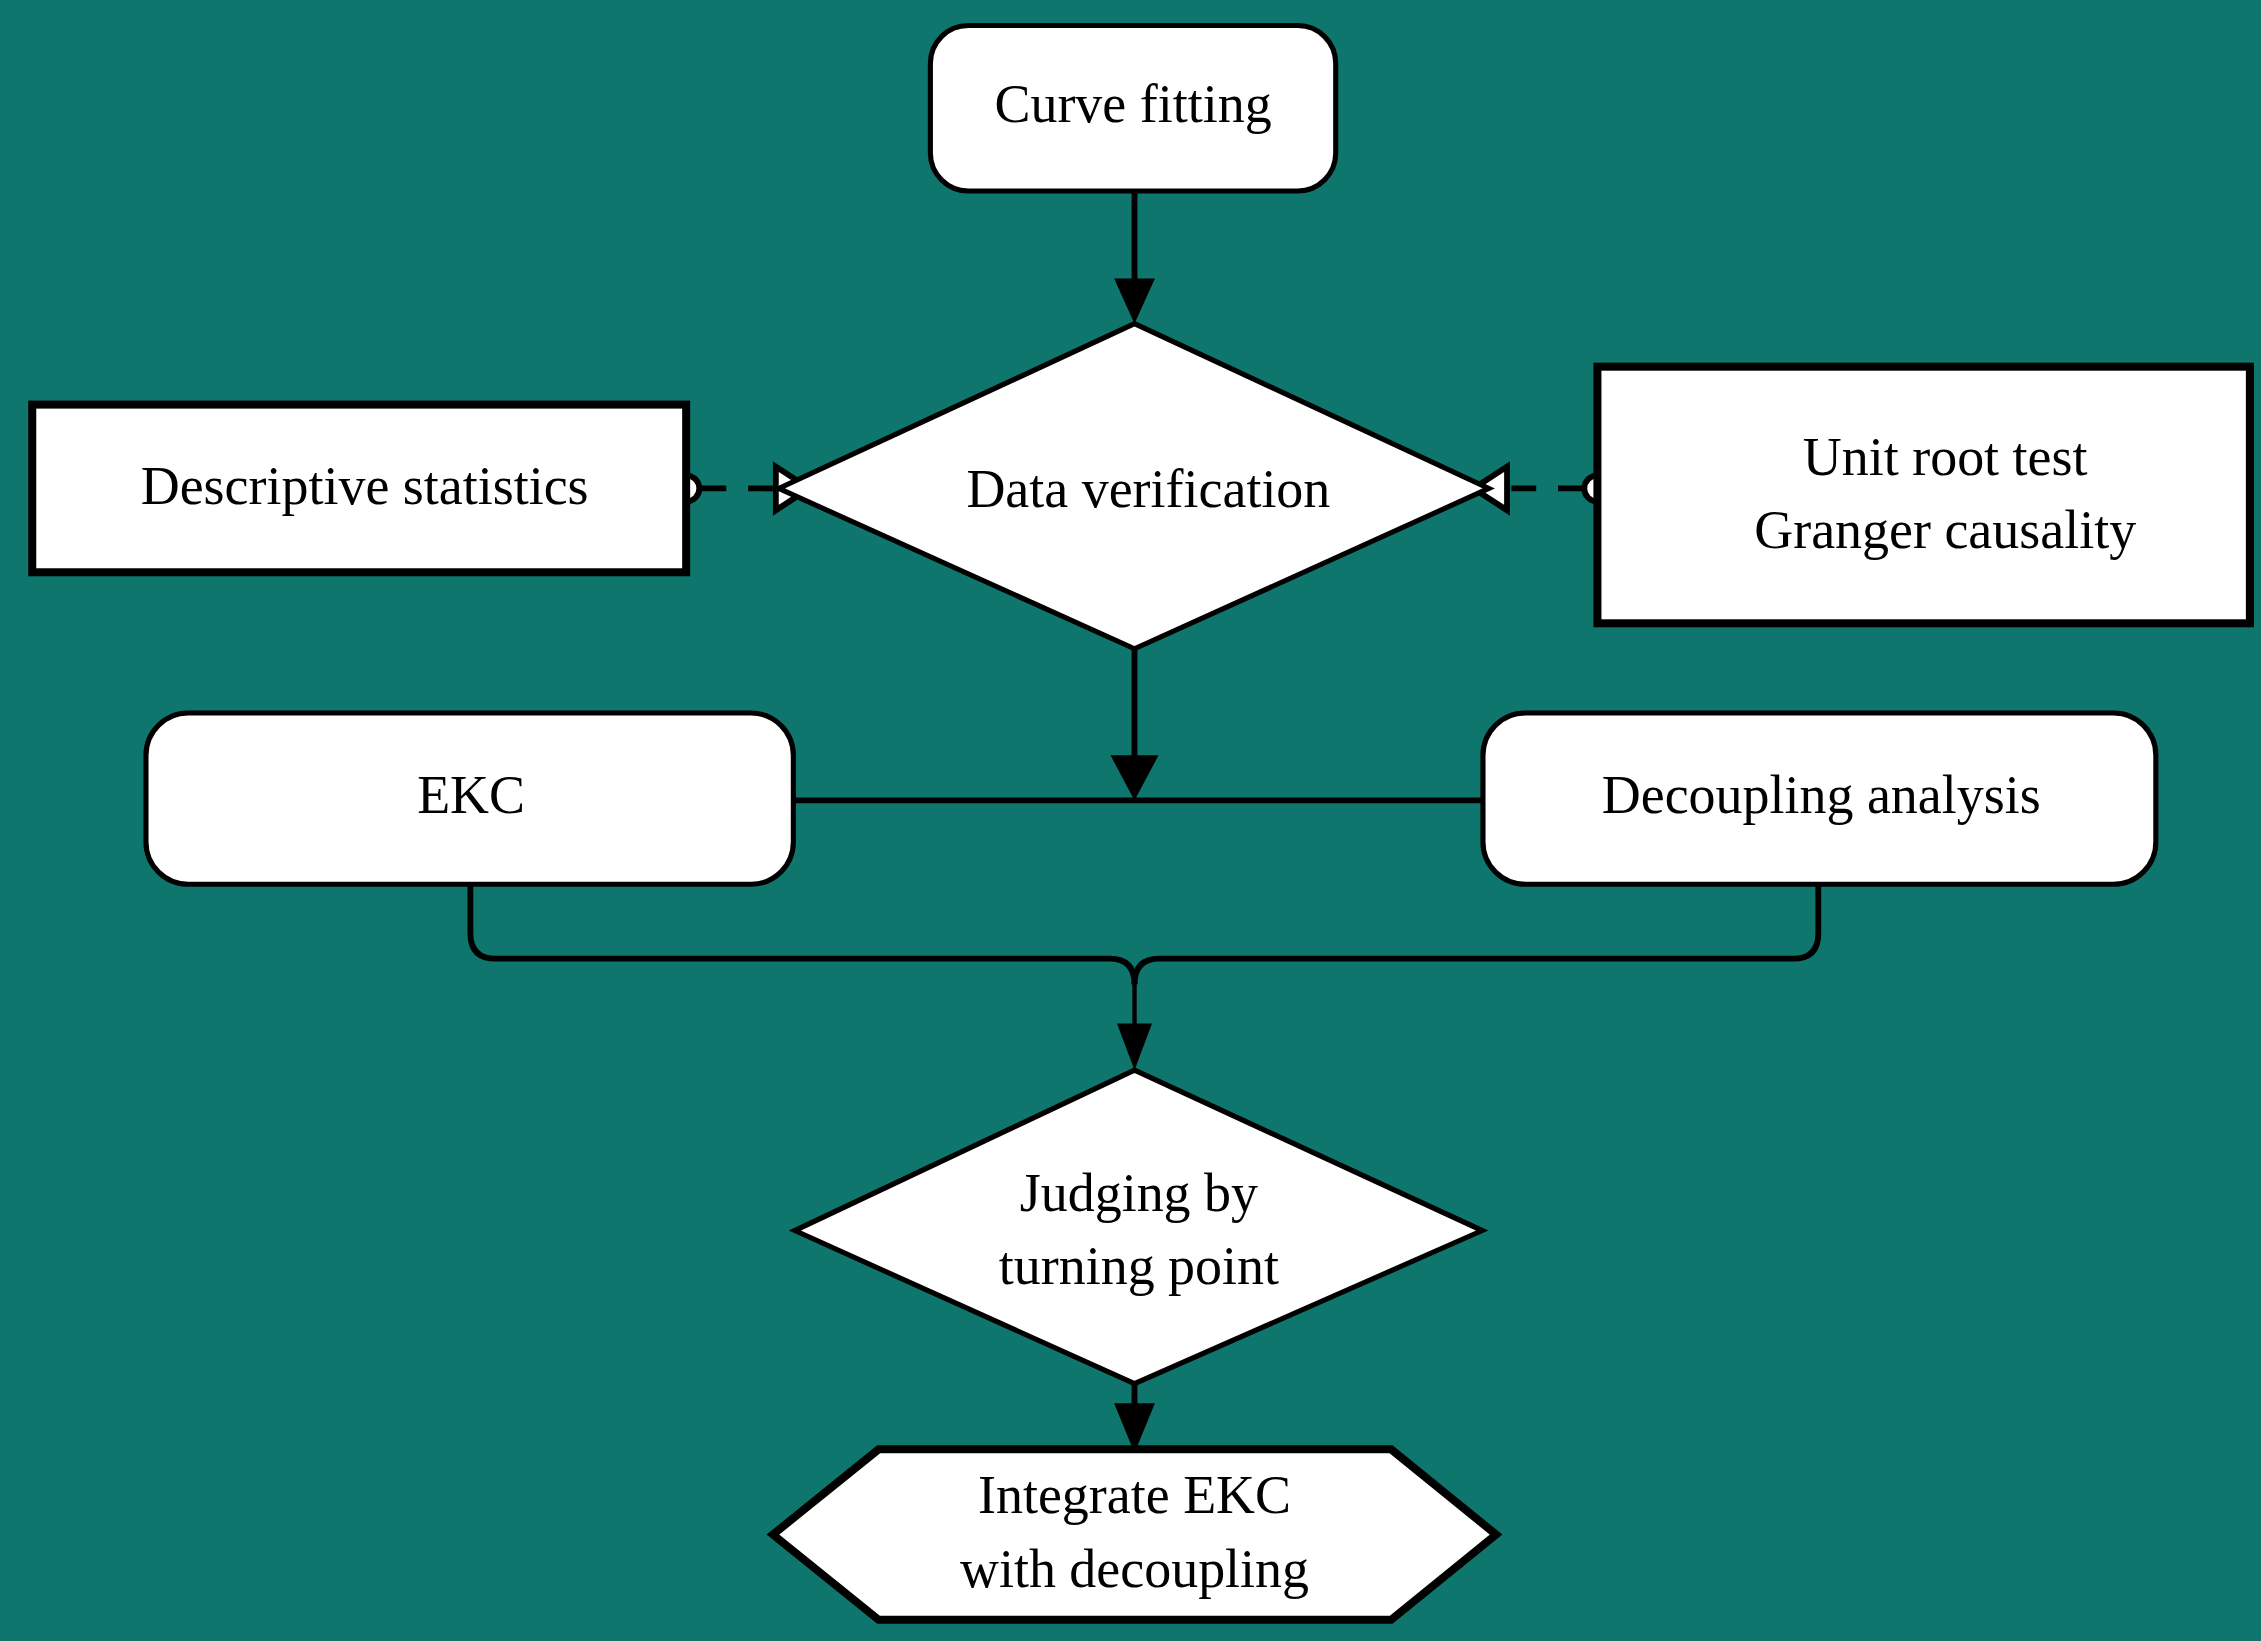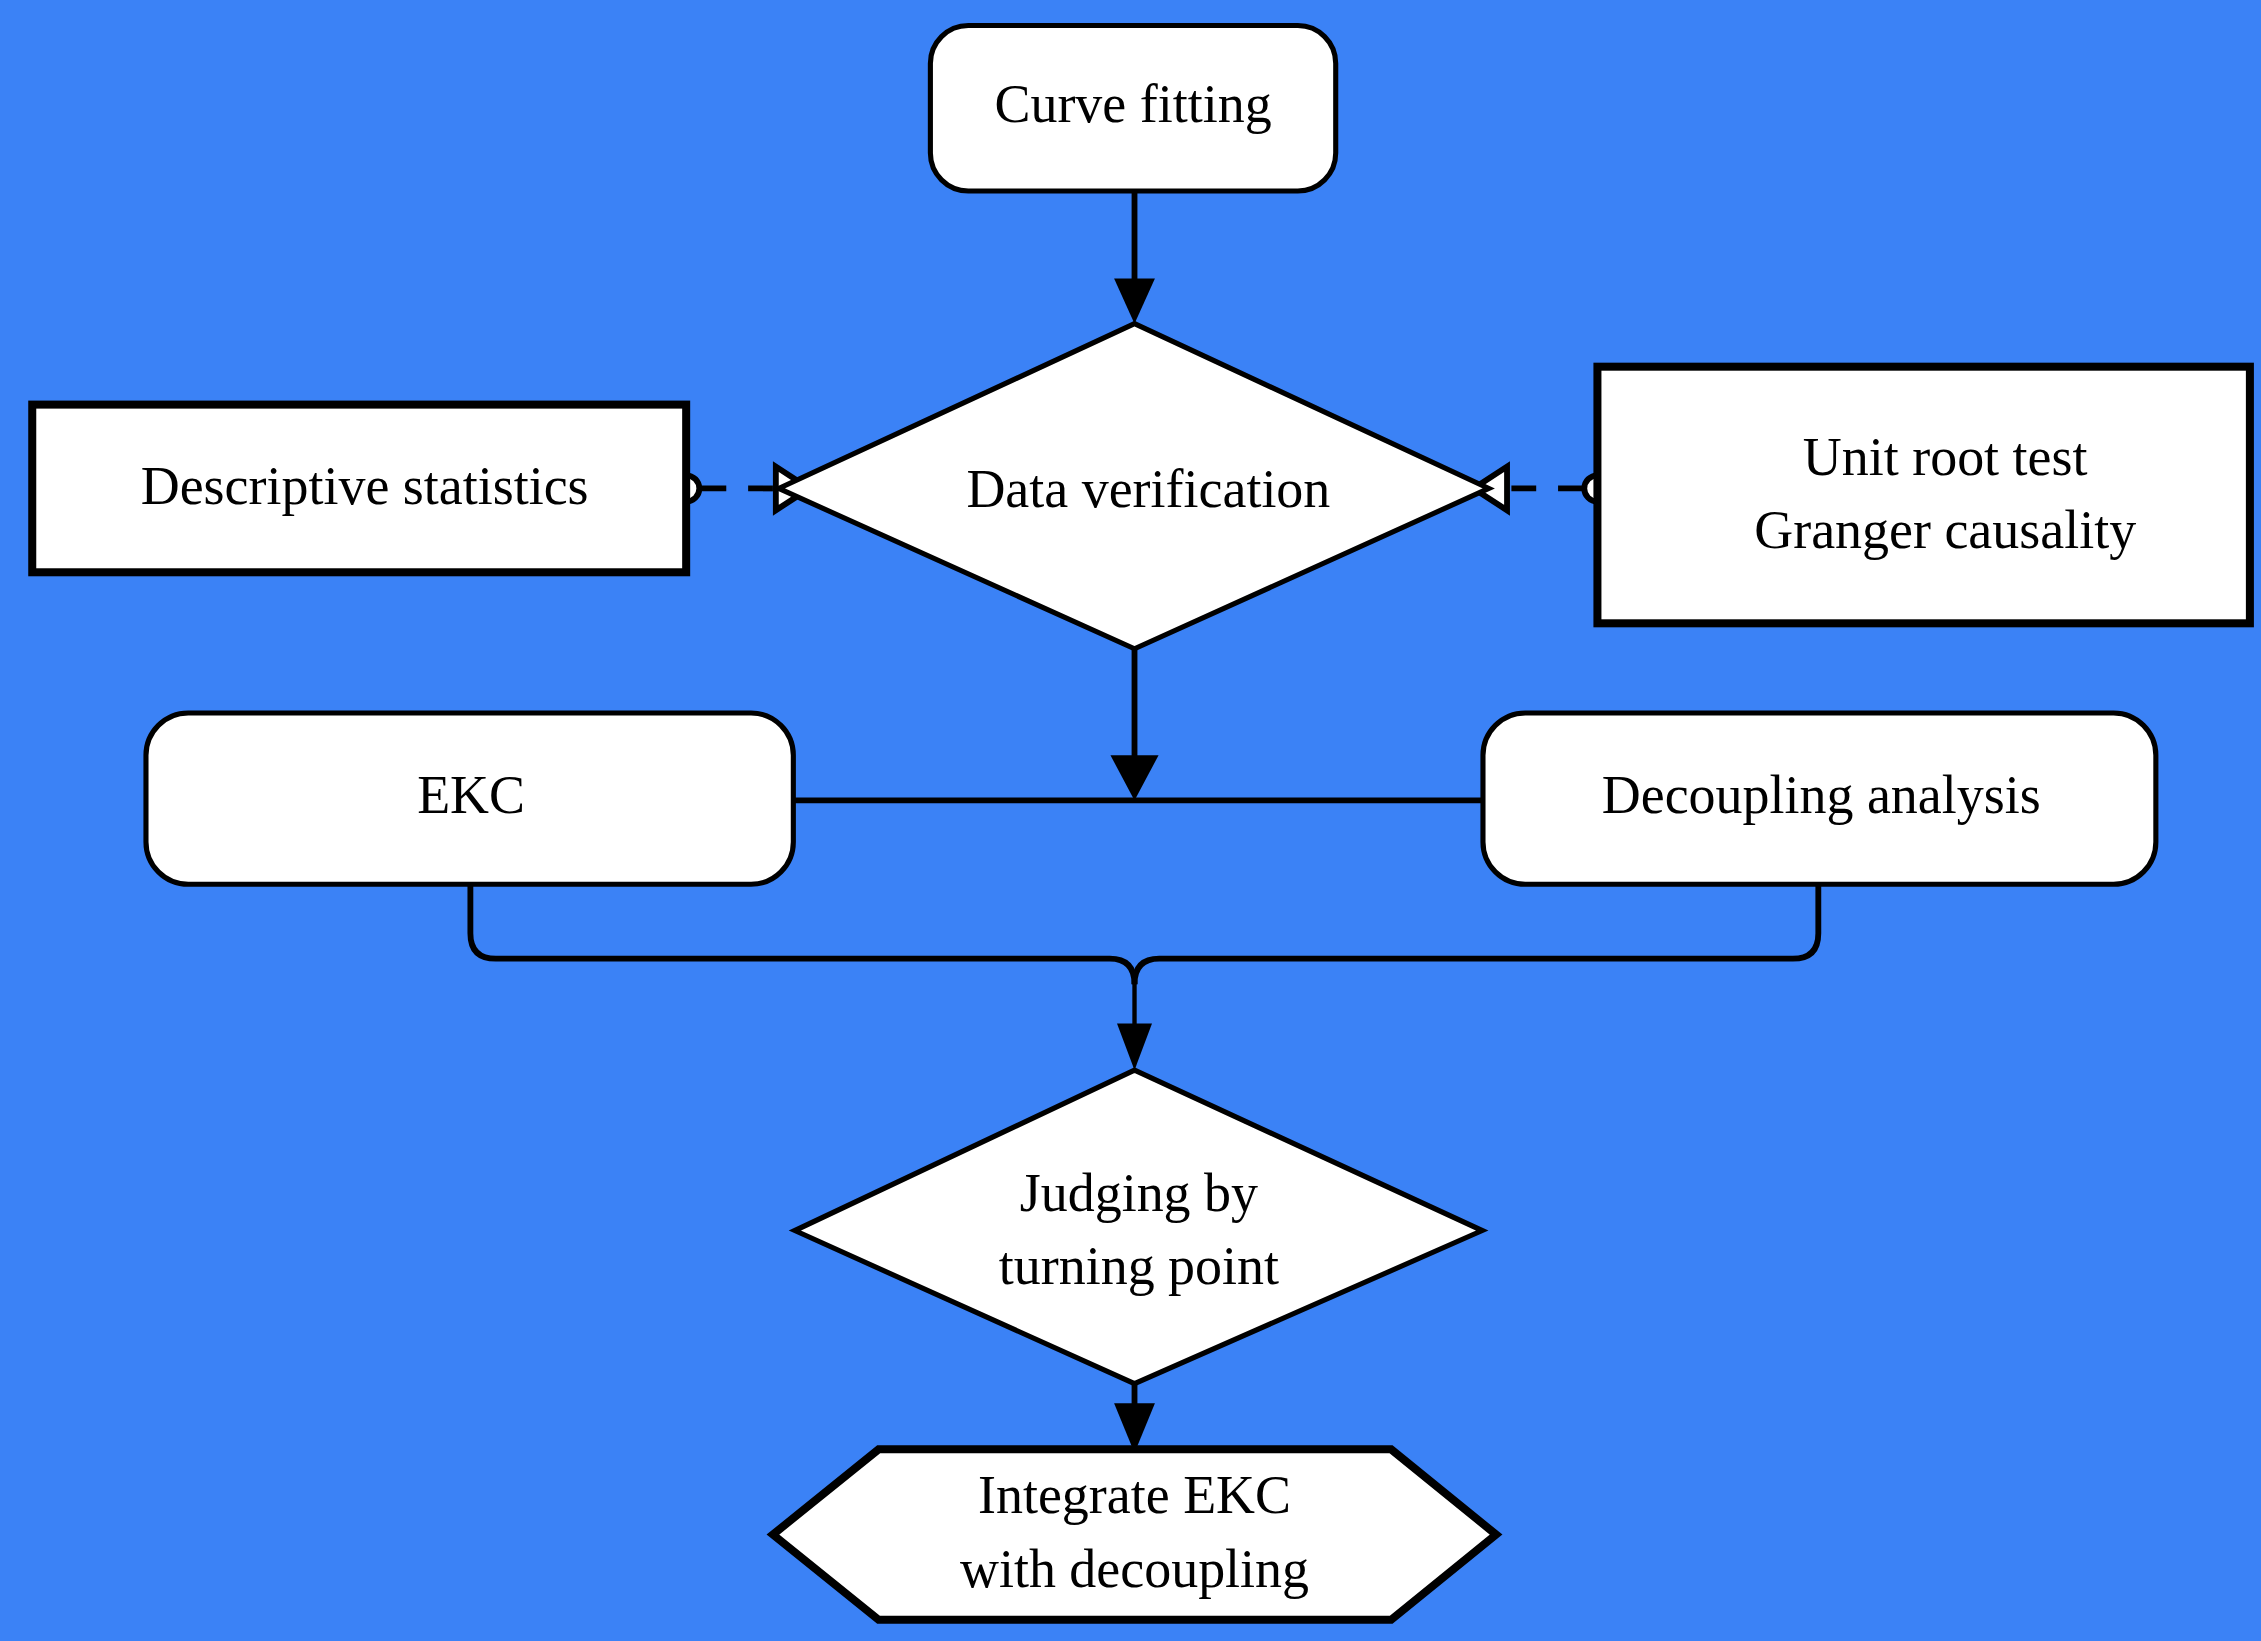--- a/index.html
+++ b/index.html
@@ -4,21 +4,21 @@
 <style>
   html, body {
     margin: 0;
     padding: 0;
     background: #ffffff;
   }
   #flowchart-root {
     position: relative;
     width: 2261px;
     height: 1641px;
-    background: #3b82f6;
+    background: #0f766e;
     font-family: "Liberation Serif", "DejaVu Serif", serif;
     overflow: hidden;
   }
   svg.diagram-canvas {
     position: absolute;
     top: 0; left: 0;
     width: 2261px;
     height: 1641px;
     display: block;
   }

